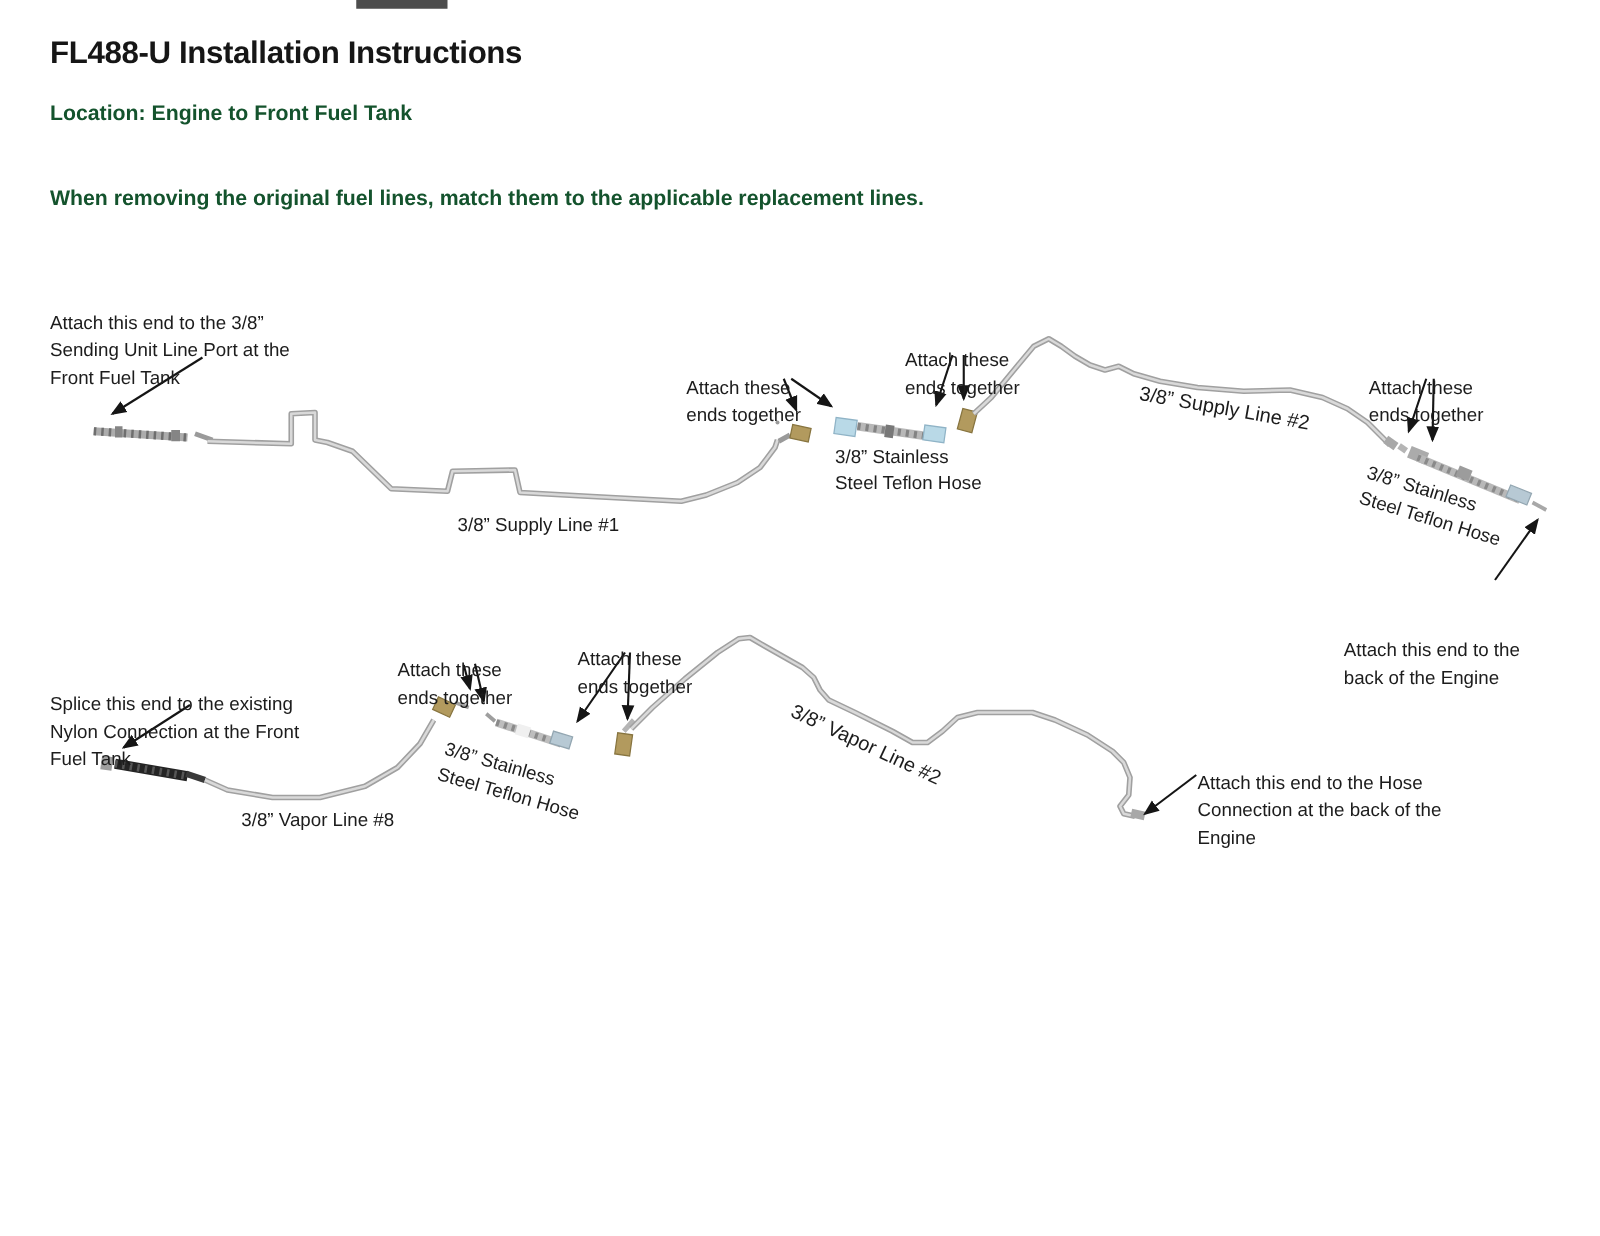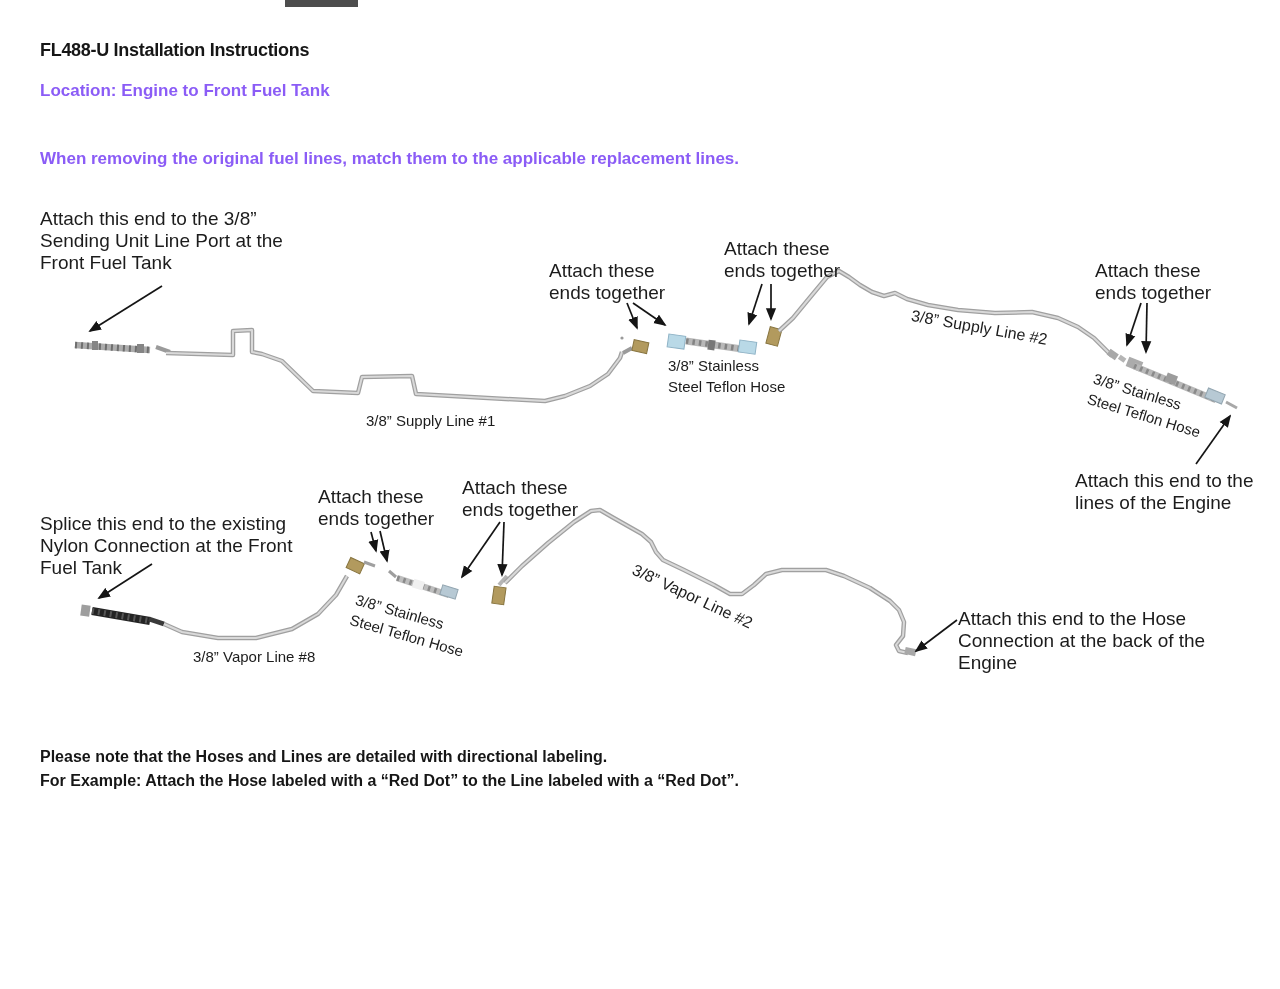--- a/index.html
+++ b/index.html
@@ -1,23 +1,23 @@
 <!DOCTYPE html>
 <html><head>
 <meta charset="utf-8">
 <style>
   html,body{margin:0;padding:0;background:#ffffff;}
   #page{
     position:relative;width:1280px;height:989px;background:#ffffff;overflow:hidden;
     font-family:"Liberation Sans","DejaVu Sans",sans-serif;color:#1a1a1a;
   }
   .abs{position:absolute;}
-  .title{font-size:18px;font-weight:700;letter-spacing:-0.3px;color:#161616;margin-top:12px;}
-  .sub{font-size:17px;font-weight:700;color:#8b5cf6;}
-  .ann{font-size:19px;line-height:22px;white-space:pre-line;color:#1c1c1c;}
+  .title{font-size:25px;font-weight:700;letter-spacing:-0.3px;color:#161616;}
+  .sub{font-size:17px;font-weight:700;color:#14532d;}
+  .ann{font-size:15px;line-height:22px;white-space:pre-line;color:#1c1c1c;margin-top:40px;}
   .lbl{font-size:15px;line-height:21px;white-space:pre-line;color:#1c1c1c;}
   .lbl-lg{font-size:16px;white-space:pre-line;color:#1c1c1c;}
   .rot10{transform:rotate(10deg);transform-origin:0 0;}
   .rot17{transform:rotate(17deg);transform-origin:0 0;}
   .rot16{transform:rotate(16deg);transform-origin:0 0;}
   .rot25{transform:rotate(25deg);transform-origin:0 0;}
   .note{font-size:16px;font-weight:700;line-height:24px;color:#161616;}
   #diagram-svg{position:absolute;left:0;top:0;}
 </style>
 </head>
@@ -138,41 +138,37 @@
 
   <div class="abs lbl-lg rot10" style="left:913px;top:307px;">3/8” Supply Line #2</div>
 
   <div class="abs ann" style="left:1095px;top:260px;">Attach these
 ends together</div>
 
   <div class="abs lbl rot17" style="left:1097px;top:368px;">3/8” Stainless
 Steel Teflon Hose</div>
 
   <div class="abs ann" style="left:1075px;top:470px;">Attach this end to the
-lines of the Engine</div>
+back of the Engine</div>
 
   <div class="abs ann" style="left:40px;top:513px;">Splice this end to the existing
 Nylon Connection at the Front
 Fuel Tank</div>
 
   <div class="abs ann" style="left:318px;top:486px;">Attach these
 ends together</div>
 
   <div class="abs ann" style="left:462px;top:477px;">Attach these
 ends together</div>
 
   <div class="abs lbl rot16" style="left:359px;top:589px;">3/8” Stainless
 Steel Teflon Hose</div>
 
   <div class="abs lbl" style="left:193px;top:646px;">3/8” Vapor Line #8</div>
 
   <div class="abs lbl-lg rot25" style="left:637px;top:561px;">3/8” Vapor Line #2</div>
 
-  <div class="abs ann" style="left:958px;top:608px;">Attach this end to the Hose
+  <div class="abs ann" style="left:958px;top:576px;">Attach this end to the Hose
 Connection at the back of the
 Engine</div>
 
-  <div class="abs" style="left:40px;top:745px;">
-    <div class="note">Please note that the Hoses and Lines are detailed with directional labeling.</div>
-    <div class="note">For Example: Attach the Hose labeled with a “Red Dot” to the Line labeled with a “Red Dot”.</div>
-  </div>
 
 </div>
 
 </body></html>

